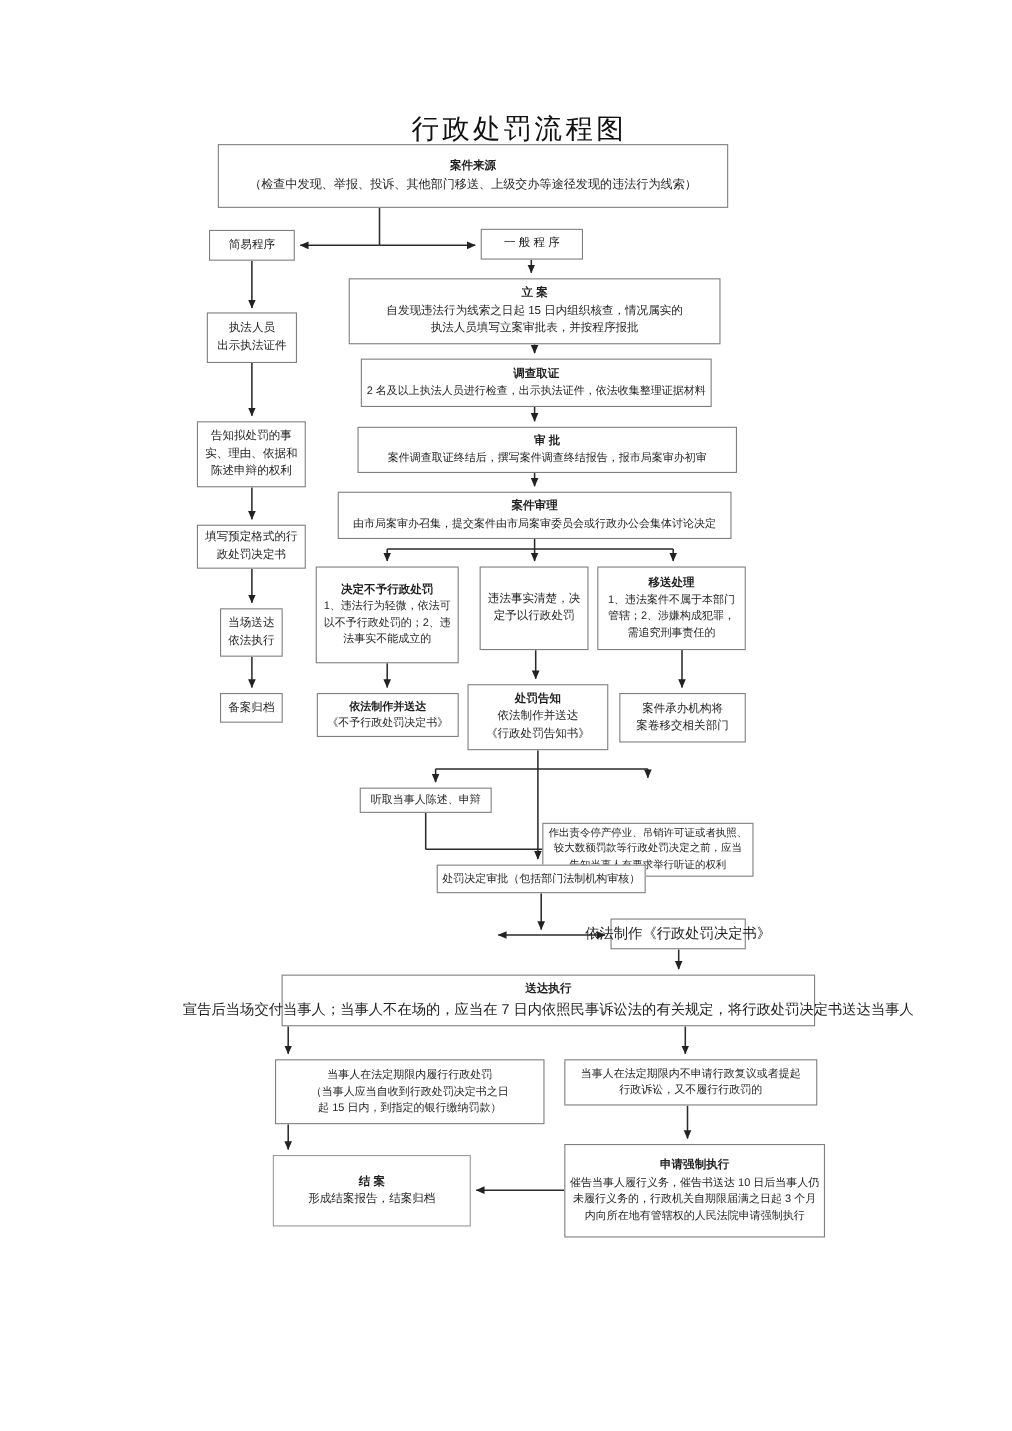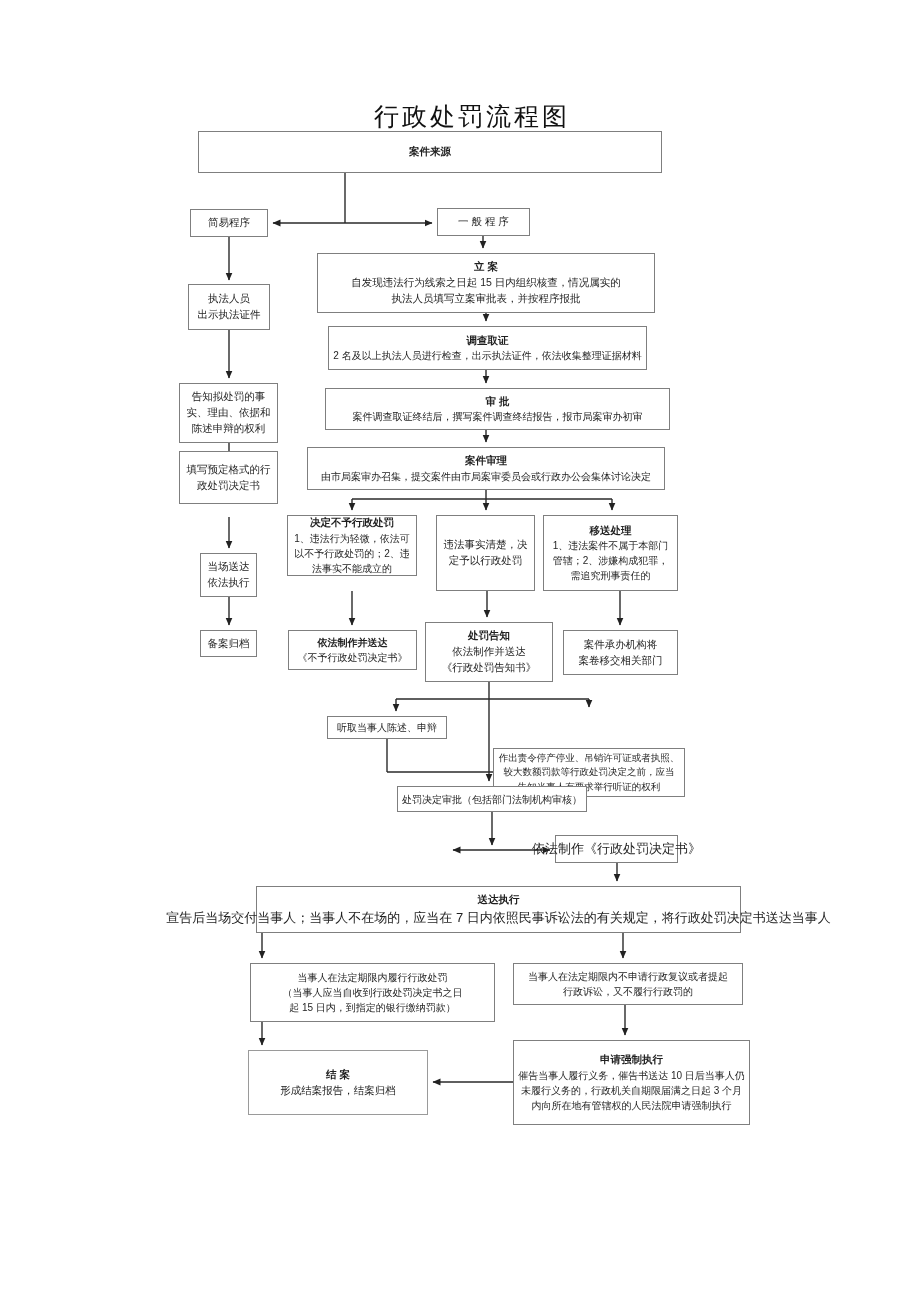--- a/index.html
+++ b/index.html
@@ -64,22 +64,23 @@
       <line x1="492" y1="850" x2="550" y2="850" marker-end="url(#ah)"></line>
       <line x1="617" y1="863" x2="617" y2="881" marker-end="url(#ah)"></line>
       <line x1="262" y1="933" x2="262" y2="958" marker-end="url(#ah)"></line>
       <line x1="623" y1="933" x2="623" y2="958" marker-end="url(#ah)"></line>
       <line x1="262" y1="1022" x2="262" y2="1045" marker-end="url(#ah)"></line>
       <line x1="625" y1="1005" x2="625" y2="1035" marker-end="url(#ah)"></line>
       <line x1="513" y1="1082" x2="433" y2="1082" marker-end="url(#ah)"></line>
     </g>
   </svg>
 
-  <div class="box" style="left:198px;top:131px;width:464px;height:42px">
+  <div class="box" style="left:198px;top:131px;width:464px;height:58px">
     <div class="bt">案件来源</div>
+    <div class="bl" style="font-size:11px">（检查中发现、举报、投诉、其他部门移送、上级交办等途径发现的违法行为线索）</div>
   </div>
 
   <div class="box" style="left:190px;top:209px;width:78px;height:28px">
     <div class="bl">简易程序</div>
   </div>
 
   <div class="box" style="left:437px;top:208px;width:93px;height:28px">
     <div class="bl">一 般 程 序</div>
   </div>
 
@@ -87,21 +88,21 @@
     <div class="bl">执法人员</div>
     <div class="bl">出示执法证件</div>
   </div>
 
   <div class="box" style="left:179px;top:383px;width:99px;height:60px">
     <div class="bl">告知拟处罚的事</div>
     <div class="bl">实、理由、依据和</div>
     <div class="bl">陈述申辩的权利</div>
   </div>
 
-  <div class="box" style="left:179px;top:451px;width:99px;height:53px">
+  <div class="box" style="left:179px;top:477px;width:99px;height:40px">
     <div class="bl">填写预定格式的行</div>
     <div class="bl">政处罚决定书</div>
   </div>
 
   <div class="box" style="left:200px;top:553px;width:57px;height:44px">
     <div class="bl">当场送达</div>
     <div class="bl">依法执行</div>
   </div>
 
   <div class="box" style="left:200px;top:630px;width:57px;height:27px">
@@ -122,21 +123,21 @@
   <div class="box" style="left:325px;top:388px;width:345px;height:42px">
     <div class="bt">审  批</div>
     <div class="bl fs10">案件调查取证终结后，撰写案件调查终结报告，报市局案审办初审</div>
   </div>
 
   <div class="box" style="left:307px;top:447px;width:358px;height:43px">
     <div class="bt">案件审理</div>
     <div class="bl fs10">由市局案审办召集，提交案件由市局案审委员会或行政办公会集体讨论决定</div>
   </div>
 
-  <div class="box fs10" style="left:287px;top:515px;width:130px;height:61px">
+  <div class="box fs10" style="left:287px;top:515px;width:130px;height:88px">
     <div class="bt" style="font-size:10.5px">决定不予行政处罚</div>
     <div class="bl">1、违法行为轻微，依法可</div>
     <div class="bl">以不予行政处罚的；2、违</div>
     <div class="bl">法事实不能成立的</div>
   </div>
 
   <div class="box" style="left:436px;top:515px;width:99px;height:76px">
     <div class="bl">违法事实清楚，决</div>
     <div class="bl">定予以行政处罚</div>
   </div>

